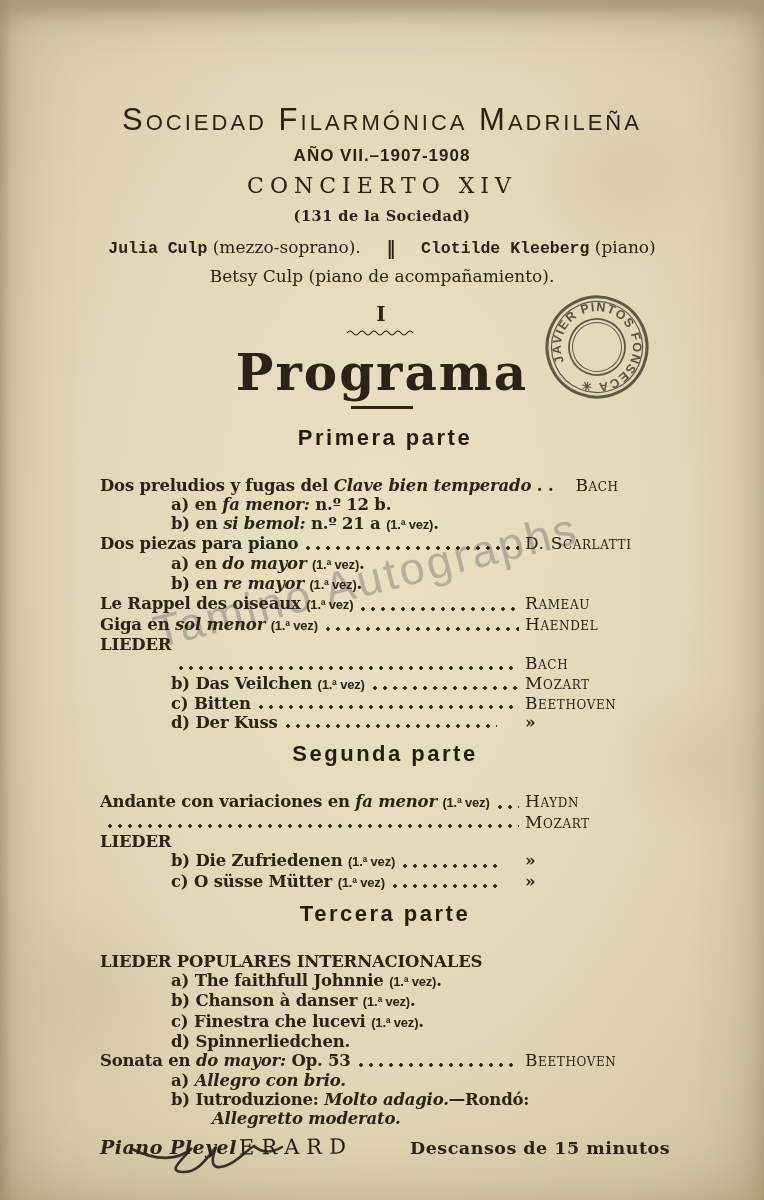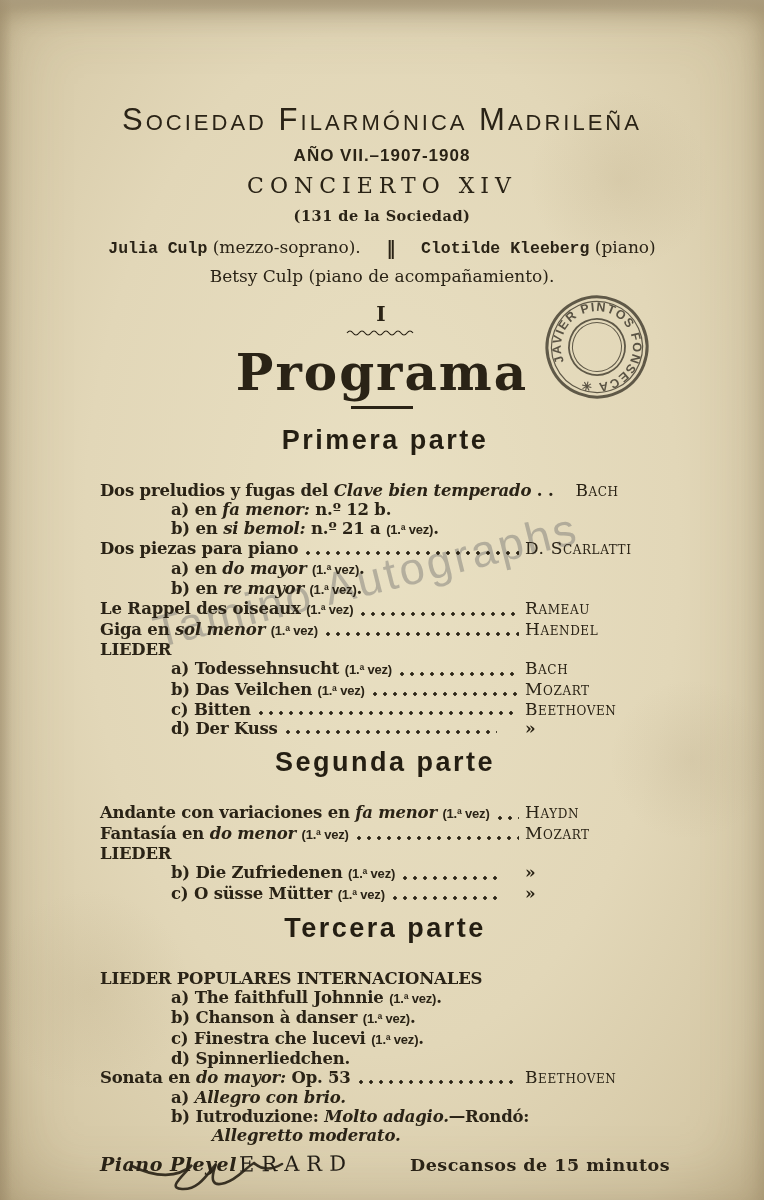--- a/index.html
+++ b/index.html
@@ -46,21 +46,21 @@
   .program-title{
     font-family:"DejaVu Serif",serif;font-weight:700;
     font-size:50px;letter-spacing:2px;margin-top:10px;line-height:1.05;
   }
   .title-rule{width:62px;height:2.5px;background:#2a2316;margin:7px auto 0;}
 
   
   .content{position:relative;margin:0 94px 0 100px;}
   .part-heading{
     text-align:center;font-family:"Liberation Sans",sans-serif;font-weight:700;
-    font-size:27px;letter-spacing:2.5px;color:#241e12;margin:16px 0 0;
+    font-size:22px;letter-spacing:2.5px;color:#241e12;margin:16px 0 0;
   }
   .part:nth-child(n+2) .part-heading{margin-top:9px;}
   .lines{margin-top:25px;}
   .pline{display:flex;line-height:19.3px;}
   .pline.ind1{padding-left:71px;}
   .pline.ind2{padding-left:112px;}
   .line-text{font-weight:700;font-size:16.5px;letter-spacing:-.2px;white-space:nowrap;}
   .line-text .it{font-style:italic;}
   .line-text .sf{font-family:"Liberation Sans",sans-serif;font-size:13px;letter-spacing:-.2px;text-align:center;}
   .leader{
@@ -197,21 +197,20 @@
     <span class="composer">Haendel</span>
   </div>
 
   <div class="pline">
     <span class="line-text"><span>LIEDER</span></span>
     <span class="leader nodots"></span>
     <span class="composer"></span>
   </div>
 
   <div class="pline ind1">
-    <span class="line-text"><span>a) Todessehnsucht </span><span class="sf">(1.ª vez)</span></span>
     <span class="leader"></span>
     <span class="composer">Bach</span>
   </div>
 
   <div class="pline ind1">
     <span class="line-text"><span>b) Das Veilchen </span><span class="sf">(1.ª vez)</span></span>
     <span class="leader"></span>
     <span class="composer">Mozart</span>
   </div>
 
@@ -232,21 +231,20 @@
   <section class="part">
     <h3 class="part-heading">Segunda parte</h3>
     <div class="lines">
   <div class="pline">
     <span class="line-text"><span>Andante con variaciones en </span><span class="it">fa menor</span><span> </span><span class="sf">(1.ª vez)</span></span>
     <span class="leader"></span>
     <span class="composer">Haydn</span>
   </div>
 
   <div class="pline">
-    <span class="line-text"><span>Fantasía en </span><span class="it">do menor</span><span> </span><span class="sf">(1.ª vez)</span></span>
     <span class="leader"></span>
     <span class="composer">Mozart</span>
   </div>
 
   <div class="pline">
     <span class="line-text"><span>LIEDER</span></span>
     <span class="leader nodots"></span>
     <span class="composer"></span>
   </div>
 

